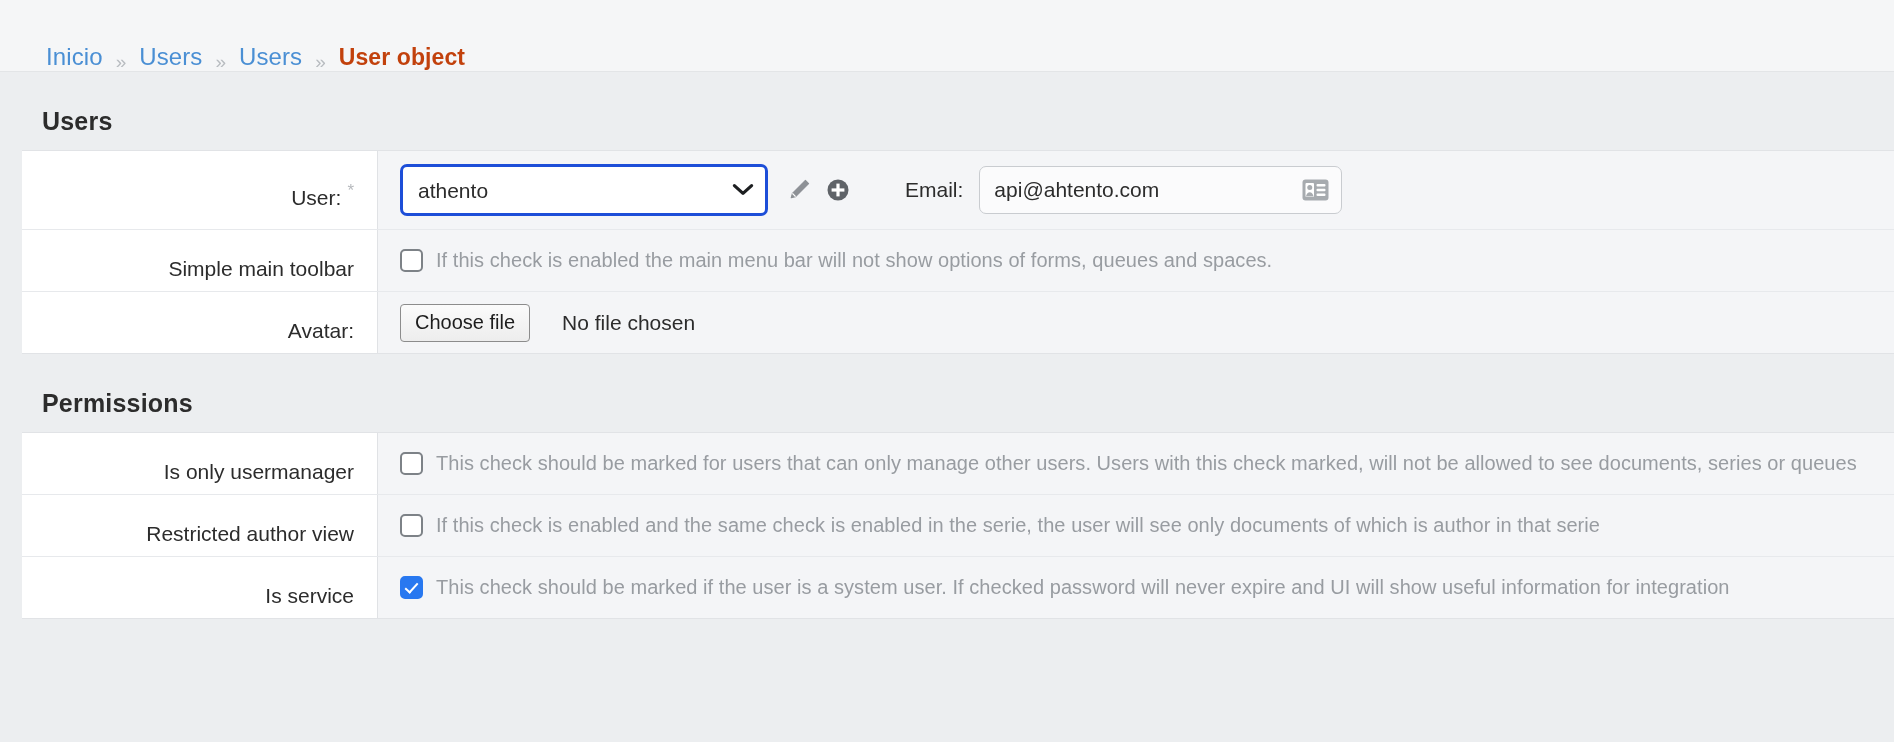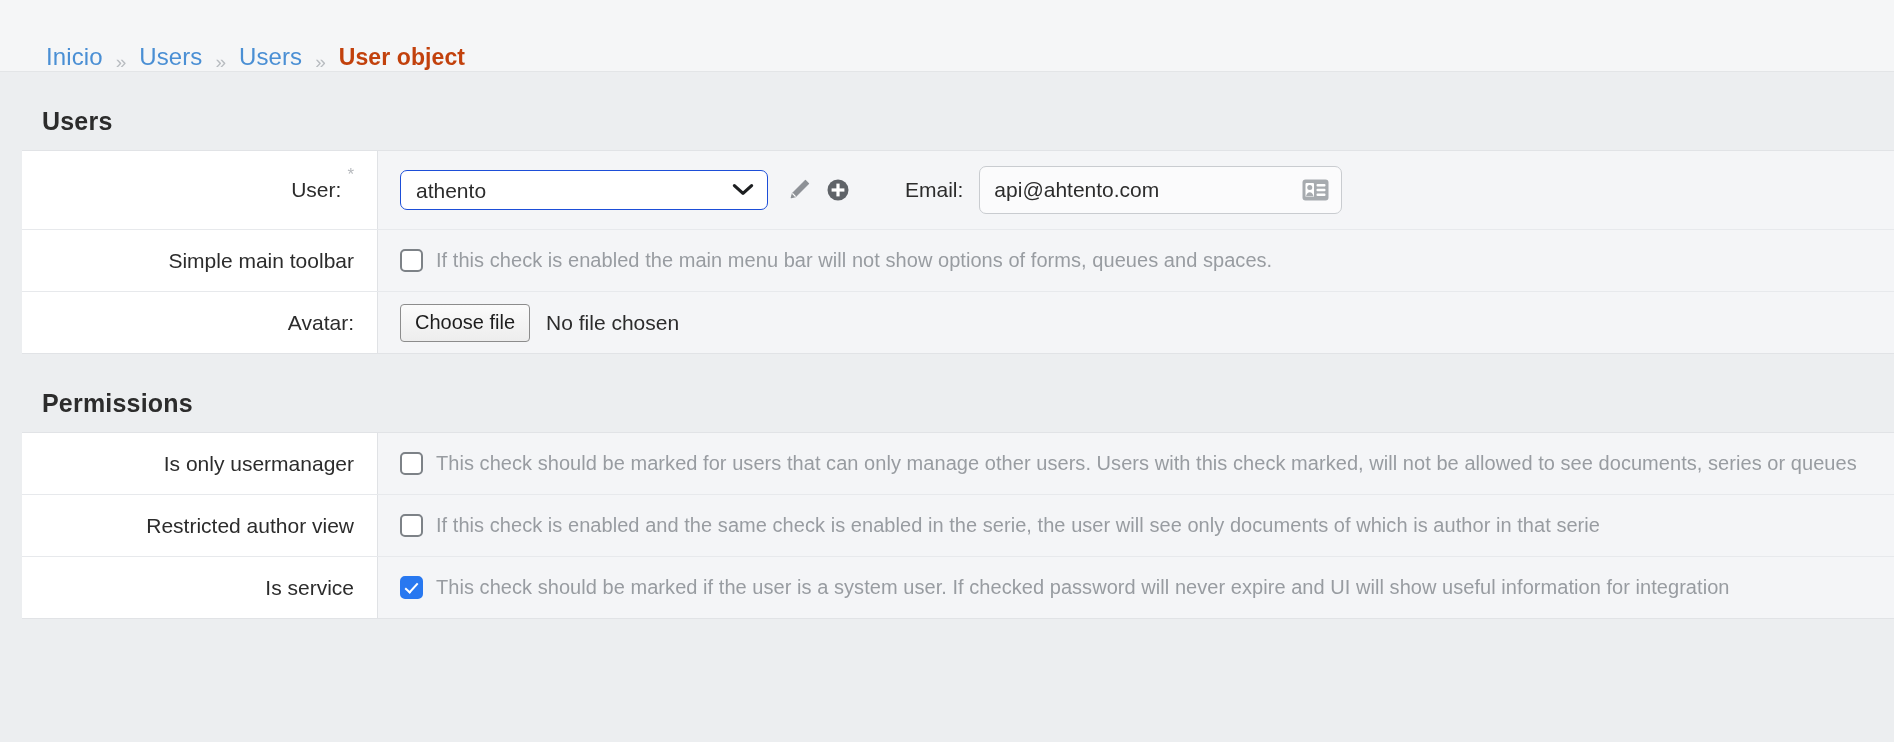--- a/index.html
+++ b/index.html
@@ -78,21 +78,21 @@
 
   .flabel {
     flex: 0 0 356px;
     width: 356px;
     box-sizing: border-box;
     background: #ffffff;
     border-right: 1px solid #e0e2e5;
     display: flex;
     align-items: center;
     justify-content: flex-end;
-    padding: 0 23px 0 12px;
+    padding: 16px 23px 0 12px;
     font-size: 21px;
     color: #2c2c2c;
   }
   .flabel .req {
     color: #b6b9bd;
     font-size: 17px;
     margin-left: 6px;
     align-self: flex-start;
     margin-top: 14px;
   }
@@ -109,23 +109,23 @@
   .frow.tall .flabel,
   .frow.tall .fcontrol { }
 
   
   .select-wrap {
     position: relative;
     width: 368px;
   }
   .styled-select {
     width: 100%;
-    height: 40px;
-    box-sizing: border-box;
-    border: 1px solid #1d4ed8;
+    height: 52px;
+    box-sizing: border-box;
+    border: 3px solid #1d4ed8;
     border-radius: 7px;
     background: #ffffff;
     font-family: "Liberation Sans", sans-serif;
     font-size: 21px;
     color: #2c2c2c;
     padding: 0 40px 0 15px;
     -webkit-appearance: none;
     -moz-appearance: none;
     appearance: none;
     outline: none;
@@ -219,21 +219,21 @@
     border-width: 0 2.6px 2.6px 0;
     transform: rotate(42deg);
   }
   .cb-help {
     font-size: 20px;
     color: #989ca1;
     letter-spacing: 0.05px;
   }
 
   
-  .file-row { display: flex; align-items: center; }
+  .file-row { display: flex; align-items: center; gap: 16px; }
   .choose-file {
     font-family: "Liberation Sans", sans-serif;
     font-size: 20px;
     color: #1d1d1d;
     background: linear-gradient(#fbfbfb, #ededed);
     border: 1px solid #8c8c8c;
     border-radius: 4px;
     padding: 6px 14px 7px;
     cursor: pointer;
     line-height: 1.15;

